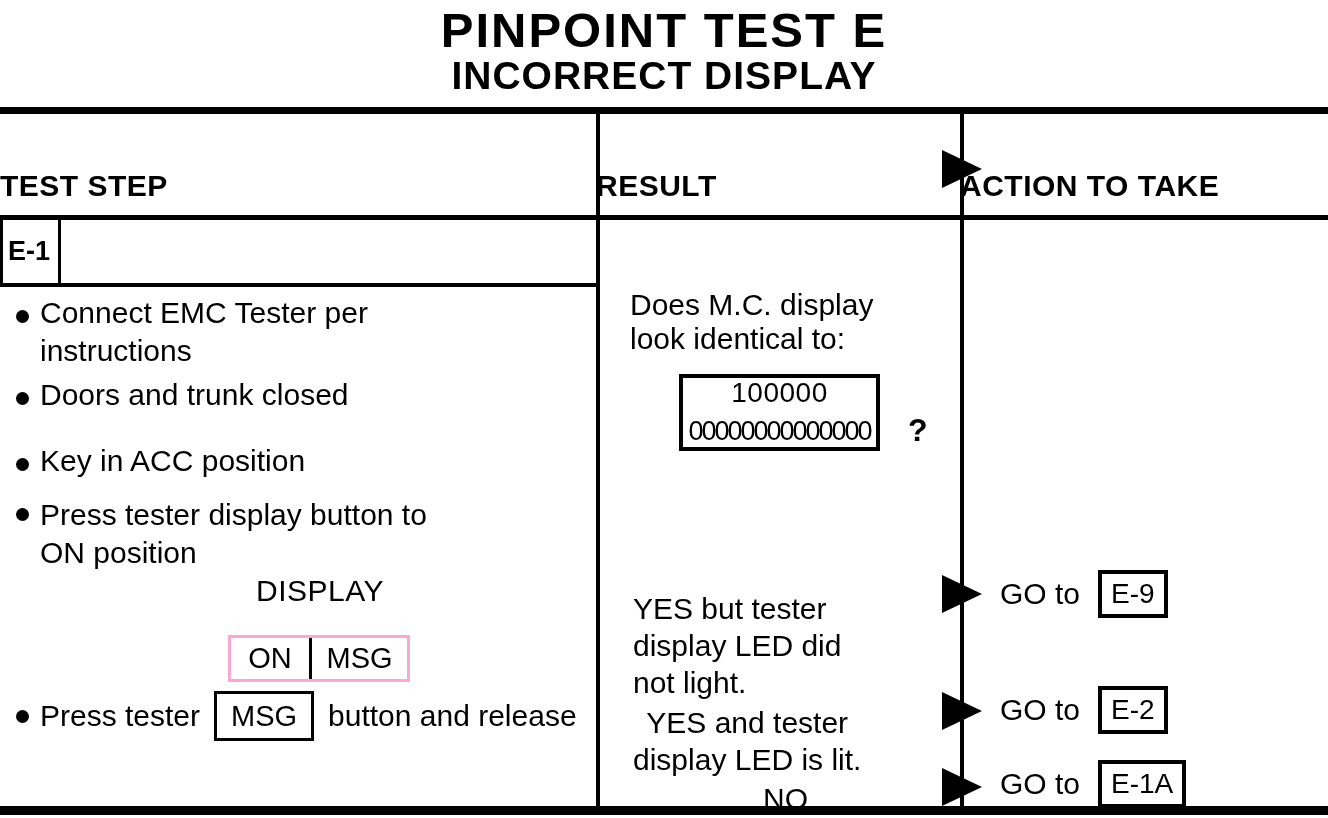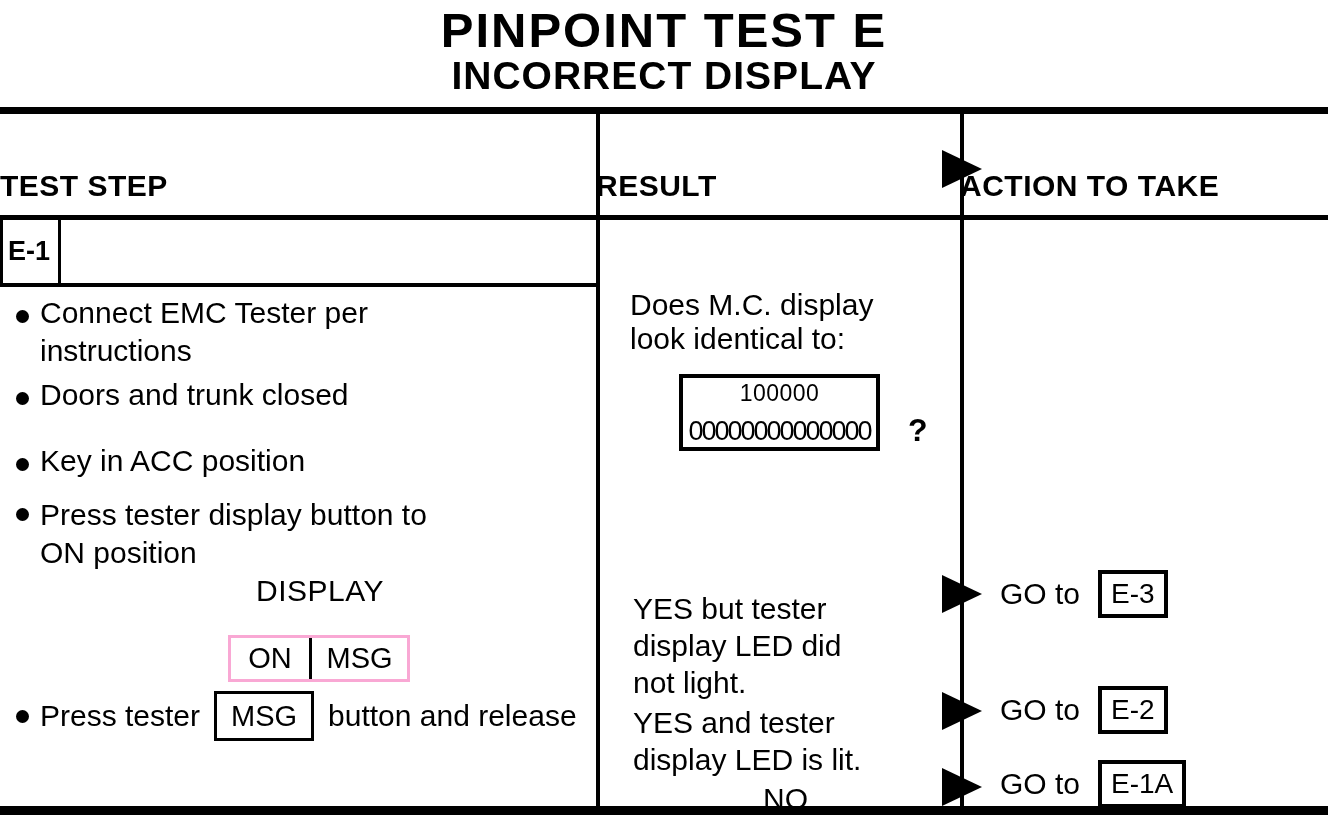--- a/index.html
+++ b/index.html
@@ -78,26 +78,26 @@
     display:flex;align-items:center;justify-content:center;
     font-size:29px;margin:0 14px;padding:0 10px;
   }
   
   .question{position:absolute;left:630px;top:288px;font-size:30px;line-height:34px;}
   .mc-display{
     position:absolute;left:679px;top:374px;width:201px;height:77px;
     border:4px solid #000;box-sizing:border-box;display:flex;flex-direction:column;
     align-items:center;justify-content:center;
   }
-  .mc-line1{font-size:23px;line-height:28px;letter-spacing:0.5px;}
+  .mc-line1{font-size:28px;line-height:28px;letter-spacing:0.5px;}
   .mc-line2{font-size:27px;line-height:32px;letter-spacing:-2px;margin-top:8px;}
   .qmark{position:absolute;left:908px;top:412px;font-size:32px;font-weight:700;}
   .outcome{position:absolute;left:633px;font-size:30px;line-height:37px;margin-top:14px;}
   .o1{top:576px;}
-  .o2{top:690px;}
+  .o2{top:690px;text-align:center;}
   .o3{top:766px;left:763px;}
   
   .action-row{
     position:absolute;left:1000px;height:48px;display:flex;align-items:center;
     font-size:30px;white-space:nowrap;
   }
   .a1{top:570px;}
   .a2{top:686px;}
   .a3{top:760px;}
   .ref-box{
@@ -186,21 +186,21 @@
     <div>display LED is lit.</div>
   </div>
 
   <div class="outcome o3">
     <div>NO</div>
   </div>
 
   <div class="flow-arrow arrow-r1"></div>
   <div class="action-row a1">
     <span>GO to</span>
-    <span class="ref-box">E-3</span>
+    <span class="ref-box">E-9</span>
   </div>
 
   <div class="flow-arrow arrow-r2"></div>
   <div class="action-row a2">
     <span>GO to</span>
     <span class="ref-box">E-2</span>
   </div>
 
   <div class="flow-arrow arrow-r3"></div>
   <div class="action-row a3">

